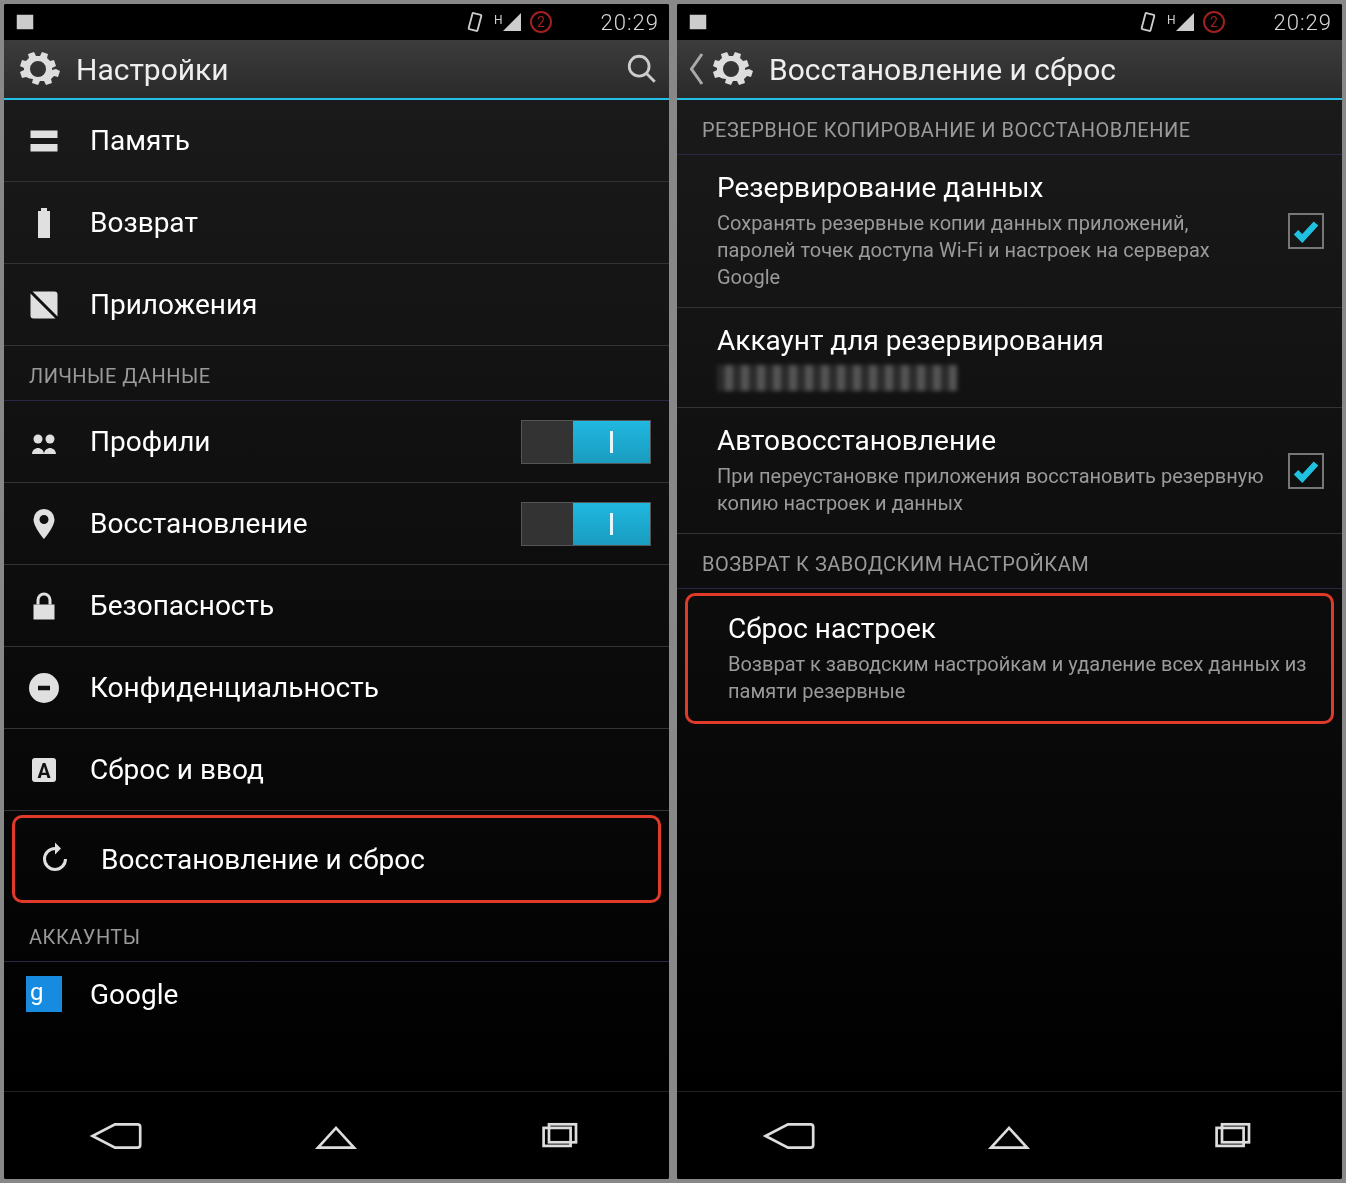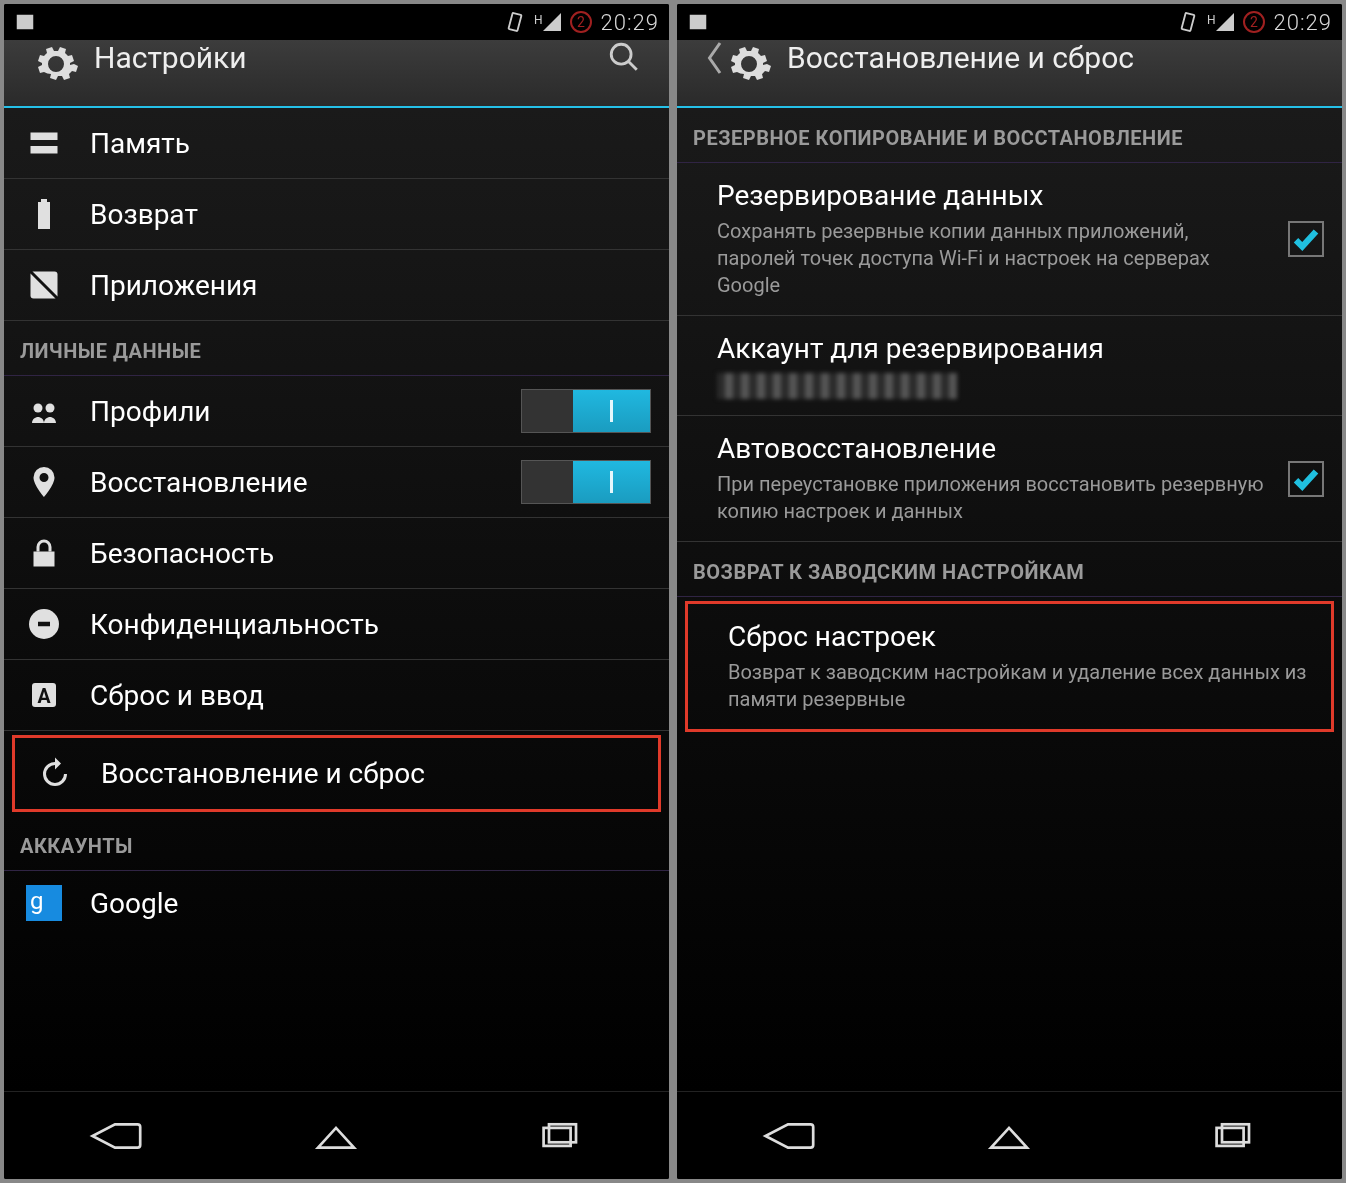--- a/index.html
+++ b/index.html
@@ -26,75 +26,76 @@
   display: flex;
   align-items: center;
   justify-content: space-between;
   padding: 0 10px;
   color: #d8d8d8;
   font-size: 22px;
 }
 .status-left { display: flex; align-items: center; gap: 6px; }
 .status-right { display: flex; align-items: center; gap: 8px; }
 .status-bar svg { width: 22px; height: 22px; fill: #ccc; }
-.clock { font-weight: 300; letter-spacing: 1px; }
+.clock { font-weight: 300; letter-spacing: 1px; margin-left: 40px; }
 .action-bar {
-  height: 68px;
+  height: 60px;
   background: linear-gradient(#3c3c3c, #2a2a2a);
   border-bottom: 2px solid #25c0e8;
   display: flex;
-  padding: 0 28px;
+  align-items: center;
+  padding: 0 10px;
   color: #fff;
 }
 .action-bar .gear { width: 48px; height: 48px; fill: #ddd; margin-right: 14px; }
 .action-bar .title { font-size: 30px; font-weight: 400; flex: 1; color: #eee; }
 .action-bar .search { width: 34px; height: 34px; fill: #ccc; }
 .action-bar .back-chevron { width: 18px; height: 36px; fill: #aaa; margin-right: 2px; }
 .content {
   flex: 1;
   background: linear-gradient(#1a1a1a 0%, #0a0a0a 60%, #000 100%);
   overflow: hidden;
   position: relative;
 }
 .item {
   display: flex;
   align-items: center;
-  height: 71px;
+  height: 82px;
   padding: 0 18px 0 22px;
   border-bottom: 1px solid #333;
   color: #fff;
   font-size: 28px;
 }
 .item .icon { width: 36px; height: 36px; margin-right: 28px; fill: #e0e0e0; flex-shrink: 0; }
 .item .label { flex: 1; }
 .section-header {
   color: #9a9a9a;
   font-size: 20px;
-  font-weight: 700;
+  font-weight: 400;
   letter-spacing: 0.5px;
-  padding: 18px 22px 12px 16px;
+  padding: 18px 22px 12px 25px;
   border-bottom: 1px solid #302444;
 }
 .switch {
   width: 130px; height: 44px;
   background: #333;
   position: relative;
   border: 1px solid #555;
 }
 .switch.on .thumb {
   position: absolute; right: 0; top: 0; bottom: 0; width: 60%;
   background: linear-gradient(#20b8e0,#1a9cc0);
   display: flex; align-items: center; justify-content: center;
 }
 .switch.on .thumb::after {
   content: ""; width: 3px; height: 22px; background: #e5f7fc;
 }
 .highlight {
   border: 3px solid #e03a2a;
-  border-radius: 0;
+  border-radius: 10px;
   margin: 4px 8px;
 }
 .highlight .item { border-bottom: none; }
 .item-multi {
   padding: 16px 18px 16px 40px;
   border-bottom: 1px solid #333;
   color: #fff;
   display: flex;
   align-items: center;
   gap: 16px;

